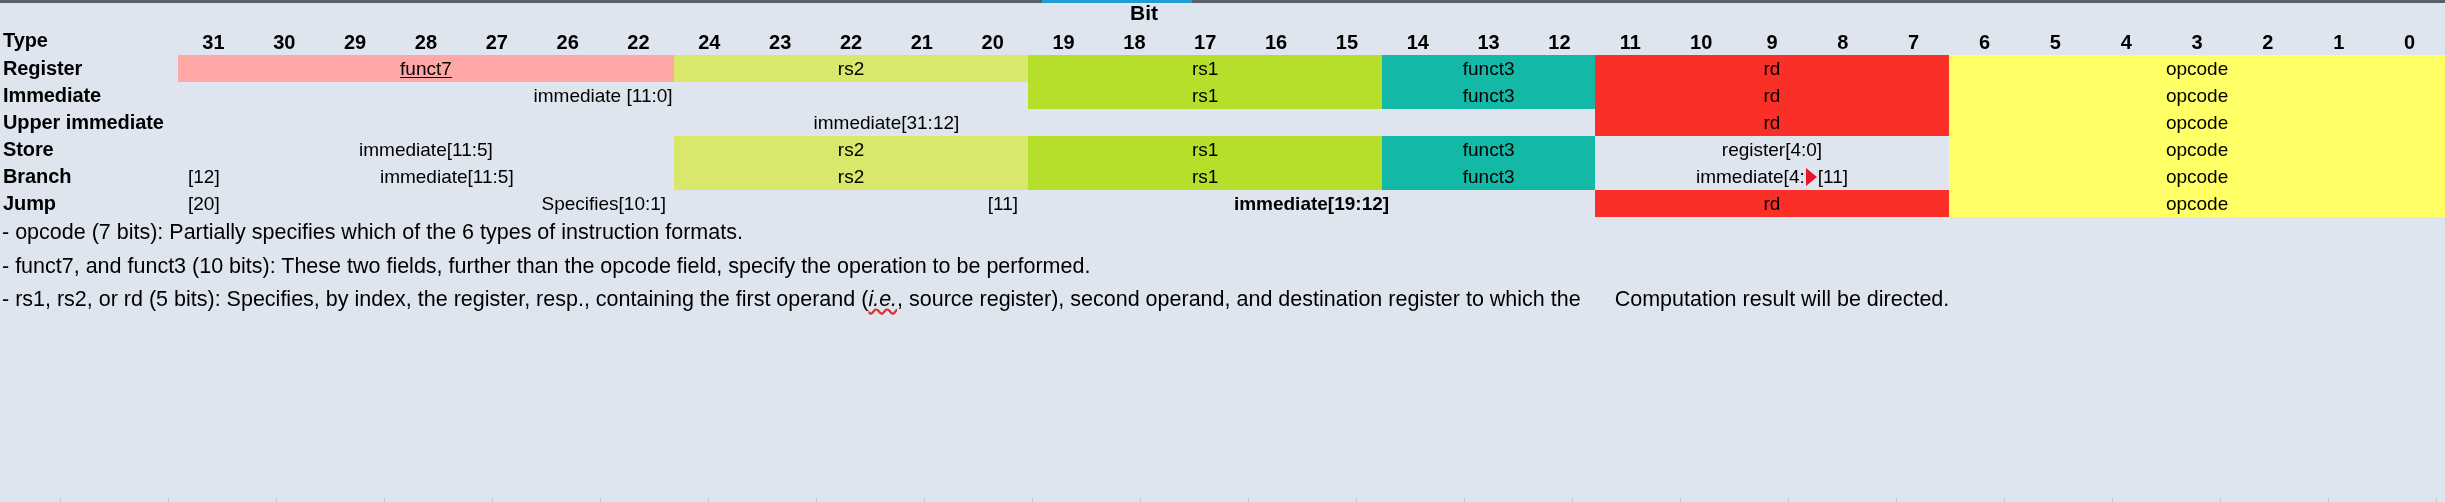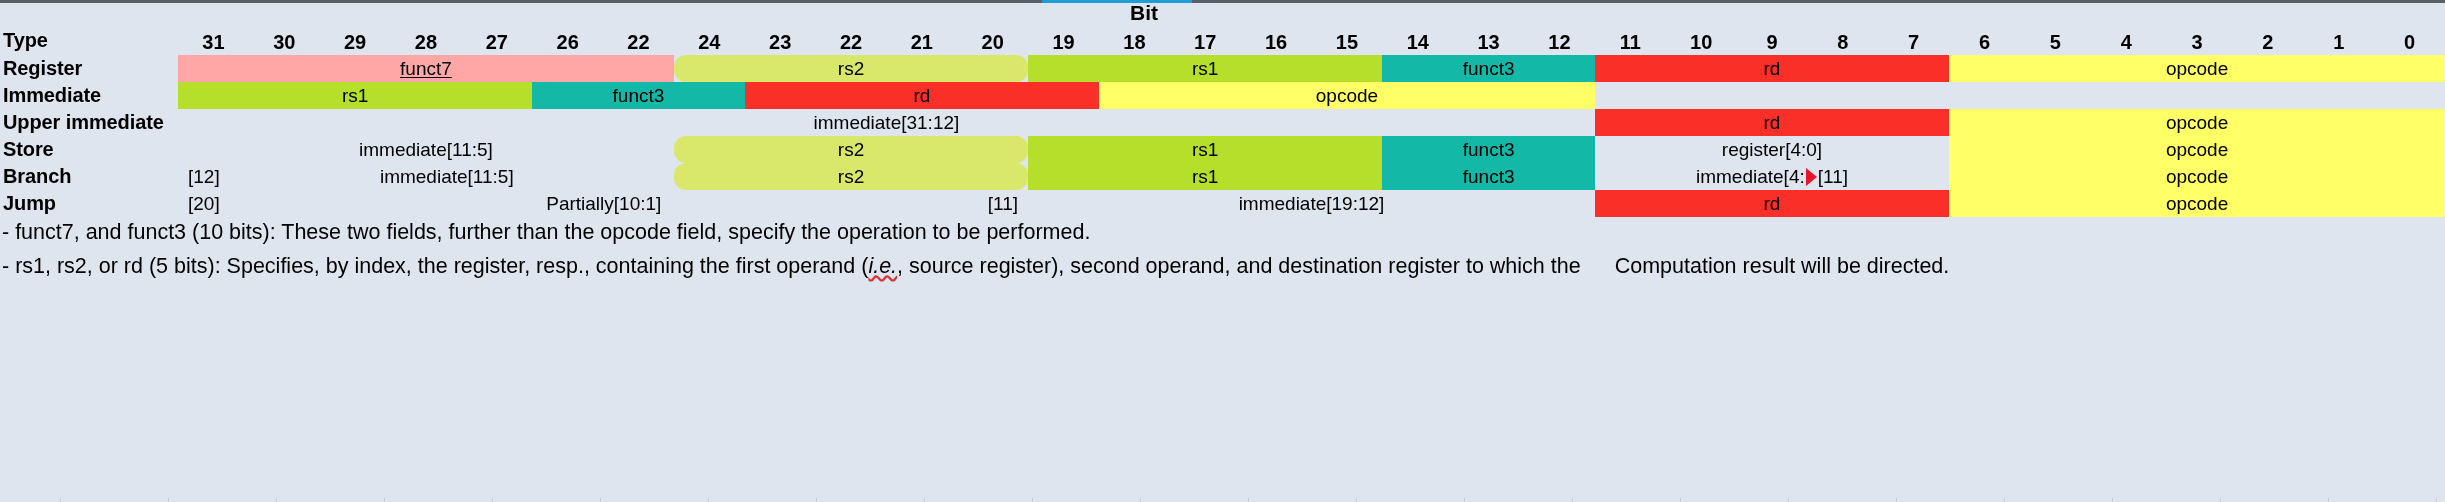--- a/index.html
+++ b/index.html
@@ -91,21 +91,21 @@
     justify-content: center;
     font-size: 19px;
     color: #000;
     white-space: nowrap;
     overflow: visible;
     position: relative;
   }
 
   .c-funct7  { background: #ffa7a7; }
   .c-funct3  { background: #14b8a6; }
-  .c-rs2     { background: #d9e86a; border-radius: 12px; }
+  .c-rs2     { background: #d9e86a; }
   .c-rs1     { background: #b5df2a; }
   .c-rd      { background: #fa2f28; }
   .c-opcode  { background: #ffff66; }
 
   .underline { text-decoration: underline; text-underline-offset: 2px; }
 
   
   .split {
     display: flex;
     align-items: center;
@@ -237,20 +237,23 @@
               <span>rd</span>
             </div>
             <div class="cell c-opcode" style="grid-column: span 7;">
               <span>opcode</span>
             </div>
           </div>
         </div>
         <div class="row">
           <div class="rowlabel">Immediate</div>
           <div class="bits">
+            <div class="cell c-immediate" style="grid-column: span 12;">
+              <span>immediate [11:0]</span>
+            </div>
             <div class="cell c-rs1" style="grid-column: span 5;">
               <span>rs1</span>
             </div>
             <div class="cell c-funct3" style="grid-column: span 3;">
               <span>funct3</span>
             </div>
             <div class="cell c-rd" style="grid-column: span 5;">
               <span>rd</span>
             </div>
             <div class="cell c-opcode" style="grid-column: span 7;">
@@ -322,40 +325,41 @@
               <span>opcode</span>
             </div>
           </div>
         </div>
         <div class="row">
           <div class="rowlabel">Jump</div>
           <div class="bits">
             <div class="cell c-immediate" style="grid-column: span 12;">
               <div class="split">
                 <span class="left">[20]</span>
-                <span class="mid">Partially[10:1]</span>
+                <span class="mid">Specifies[10:1]</span>
                 <span class="right" style="padding-right: 10px;">[11]</span>
               </div>
             </div>
-            <div class="cell c-immediate" style="grid-column: span 8;">
+            <div class="cell c-immediate" style="grid-column: span 8; font-weight: bold;">
               <span>immediate[19:12]</span>
             </div>
             <div class="cell c-rd" style="grid-column: span 5;">
               <span>rd</span>
             </div>
             <div class="cell c-opcode" style="grid-column: span 7;">
               <span>opcode</span>
             </div>
           </div>
         </div>
       </div>
 
   </div>
 
   <div class="bullets">
+    <div class="bullet">- opcode (7 bits): Partially specifies which of the 6 types of instruction formats.</div>
     <div class="bullet">- funct7, and funct3 (10 bits): These two fields, further than the opcode field, specify the operation to be performed.</div>
     <div class="bullet wrap">
       <span>- rs1, rs2, or rd (5 bits): Specifies, by index, the register, resp., containing the first operand (</span><span class="misspell">i.e.</span><span>, source register), second operand, and destination register to which the</span>
       <div class="indent">Computation result will be directed.</div>
     </div>
   </div>
 
   <div class="bottom-ticks">
       <i style="left: 60px;"></i>
       <i style="left: 168px;"></i>

